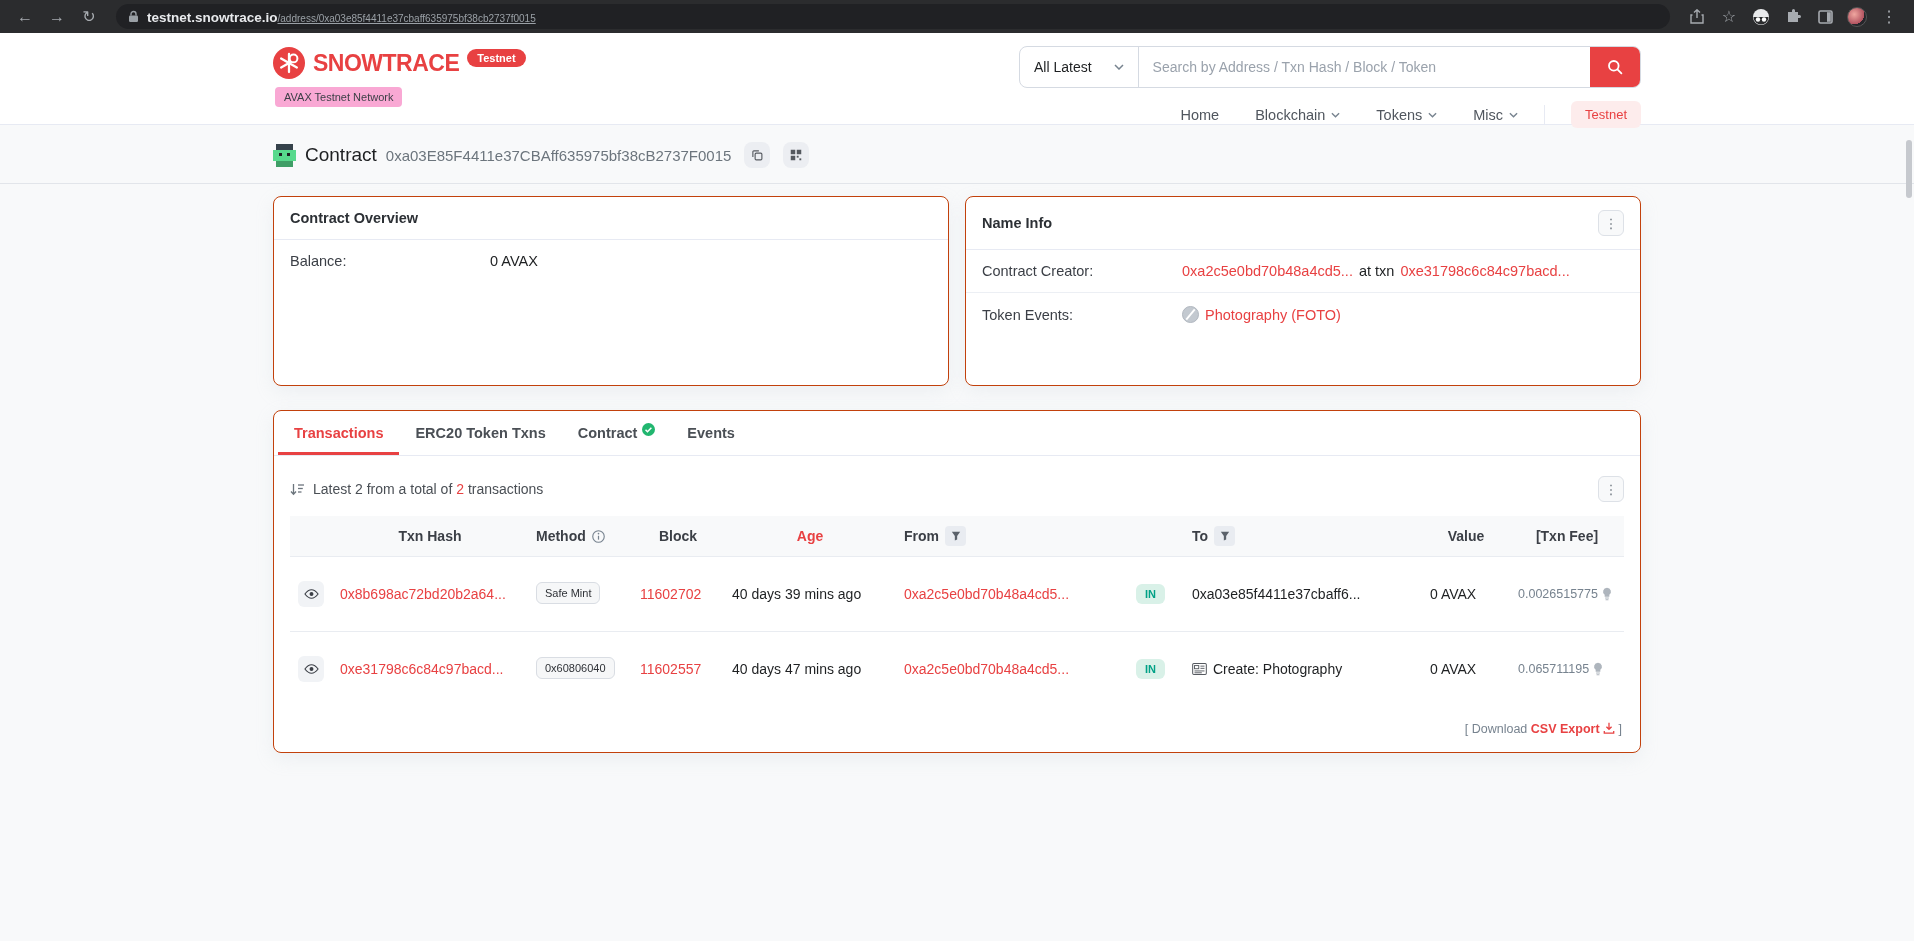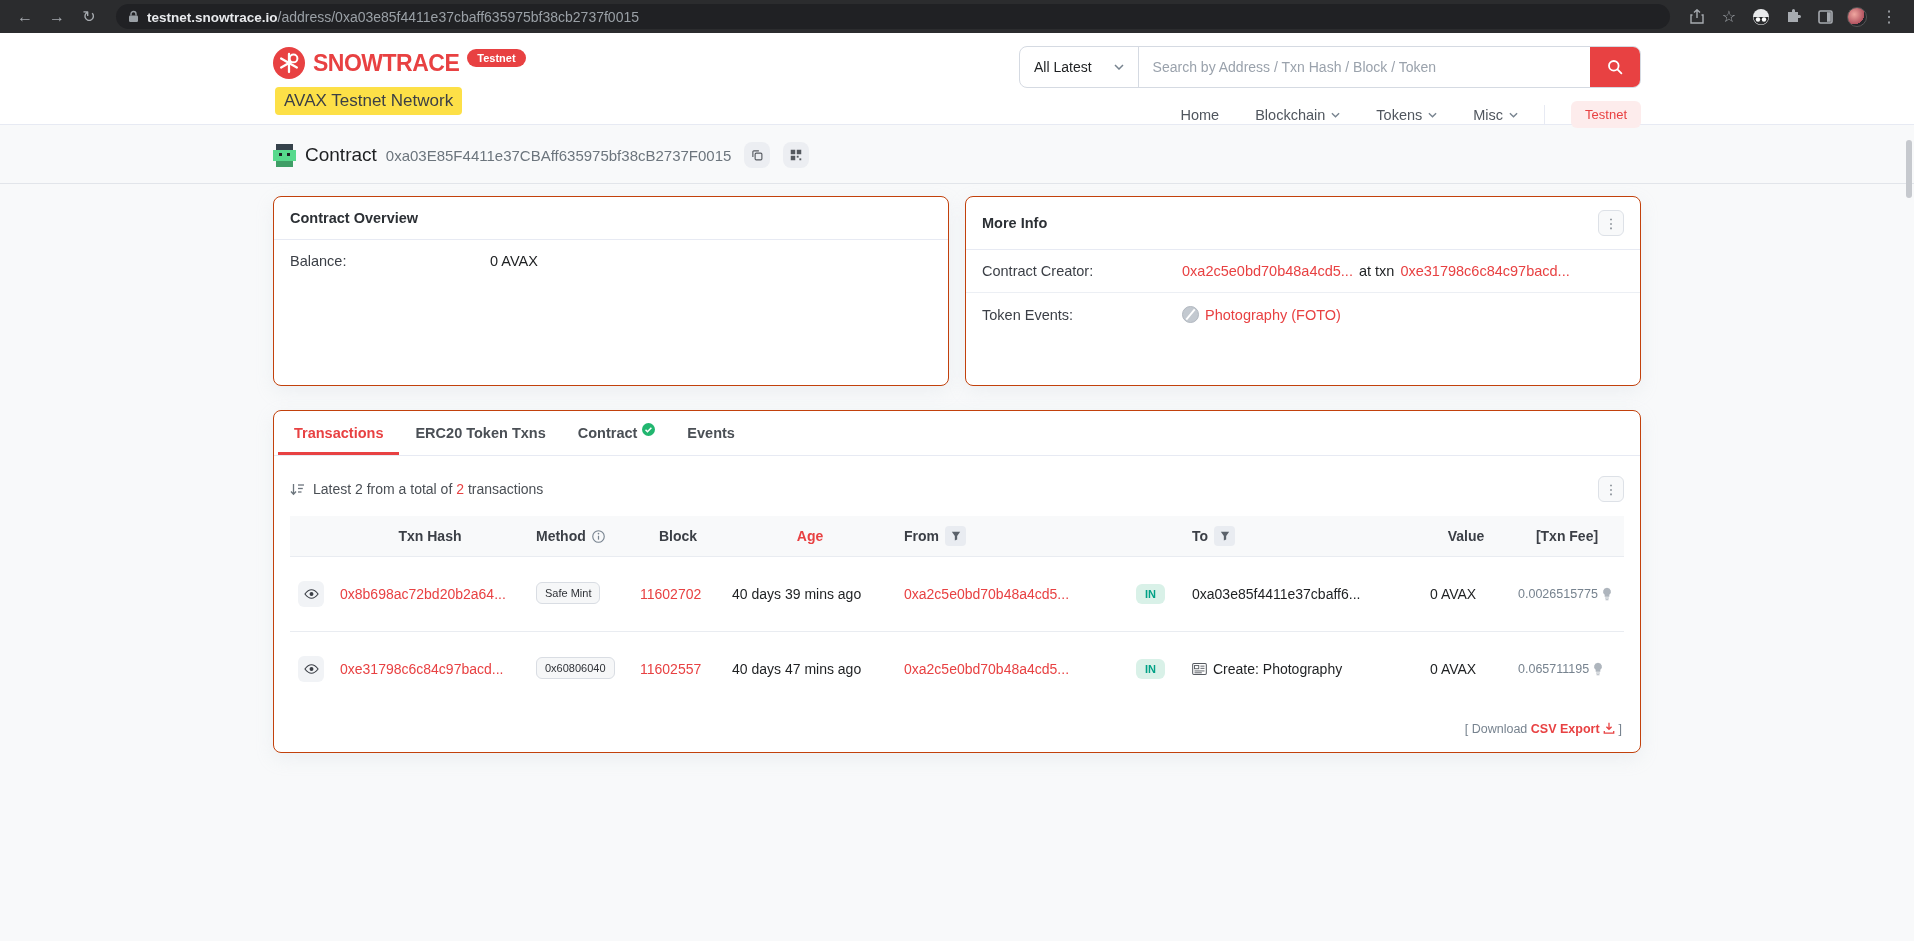--- a/index.html
+++ b/index.html
@@ -7,34 +7,34 @@
     font-family:"Liberation Sans", sans-serif; }
 
   
   .browser-bar { height:33px; background:#2b2c2e; display:flex; align-items:center;
     padding:0 12px; gap:6px; }
   .b-ic { color:#a7abb0; font-size:16px; width:26px; height:26px; display:flex;
     align-items:center; justify-content:center; border-radius:50%; flex:none; }
   .url-pill { flex:1; height:25px; background:#202124; border-radius:13px;
     display:flex; align-items:center; padding:0 12px; gap:8px; margin:0 8px; min-width:0; }
   .url-host { color:#e8eaed; font-size:13.5px; font-weight:700; }
-  .url-path { color:#9aa0a6; font-size:14px; white-space:nowrap; overflow:hidden; }
+  .url-path { color:#9aa0a6; font-size:10px; white-space:nowrap; overflow:hidden;text-decoration:underline; }
   .avatar-chip { width:20px; height:20px; border-radius:50%;
     background:radial-gradient(circle at 35% 35%, #f0a7a0, #b2525f 60%, #26262b 61%); border:1px solid #555; }
 
   
   .site-header { background:#fff; border-bottom:1px solid #e7eaf3; height:92px; }
   .header-inner { width:1368px; margin:0 auto; display:flex; justify-content:space-between; }
   .brand-col { padding-top:14px; }
   .brand-row { display:flex; align-items:center; gap:8px; }
   .brand-text { color:#e84142; font-size:23px; font-weight:800; letter-spacing:-.5px; }
   .brand-badge { background:#e84142; color:#fff; font-size:11px; font-weight:700;
     padding:3px 10px; border-radius:10px; align-self:flex-start; margin-top:2px; }
-  .network-pill { display:inline-block; margin-top:8px; margin-left:2px; background:#fde047;
-    color:#3b3f46; font-size:17px; padding:4px 9px; border-radius:4px; }
+  .network-pill { display:inline-block; margin-top:8px; margin-left:2px; background:#f9a8d4;
+    color:#3b3f46; font-size:11px; padding:4px 9px; border-radius:4px; }
   .header-right { display:flex; flex-direction:column; align-items:flex-end; padding-top:13px; }
   .search-bar { width:622px; height:42px; border:1px solid #d5dae2; border-radius:8px;
     display:flex; align-items:stretch; overflow:hidden; background:#fff; }
   .filter-sel { display:flex; align-items:center; gap:22px; padding:0 14px;
     border-right:1px solid #d5dae2; color:#1e2022; font-size:14px; cursor:pointer; }
   .search-input { flex:1; border:none; outline:none; padding:0 14px; font-size:14px;
     color:#1e2022; font-family:inherit; }
   .search-input::placeholder { color:#9aa2ac; }
   .search-btn { width:50px; background:#e84142; border:none; display:flex; align-items:center;
     justify-content:center; cursor:pointer; }
@@ -253,21 +253,21 @@
           <span class="card-title">Contract Overview</span>
         </div>
         <div class="kv-row">
           <span class="kv-label">Balance:</span>
           <span class="kv-value">0 AVAX</span>
         </div>
       </div>
 
       <div class="card card-half">
         <div class="card-header">
-          <span class="card-title">More Info</span>
+          <span class="card-title">Name Info</span>
           <button class="dots-btn">⋮</button>
         </div>
         <div class="kv-row">
           <span class="kv-label">Contract Creator:</span>
           <span class="kv-value">
             <a class="red">0xa2c5e0bd70b48a4cd5...</a>
             <span>at txn</span>
             <a class="red">0xe31798c6c84c97bacd...</a>
           </span>
         </div>

